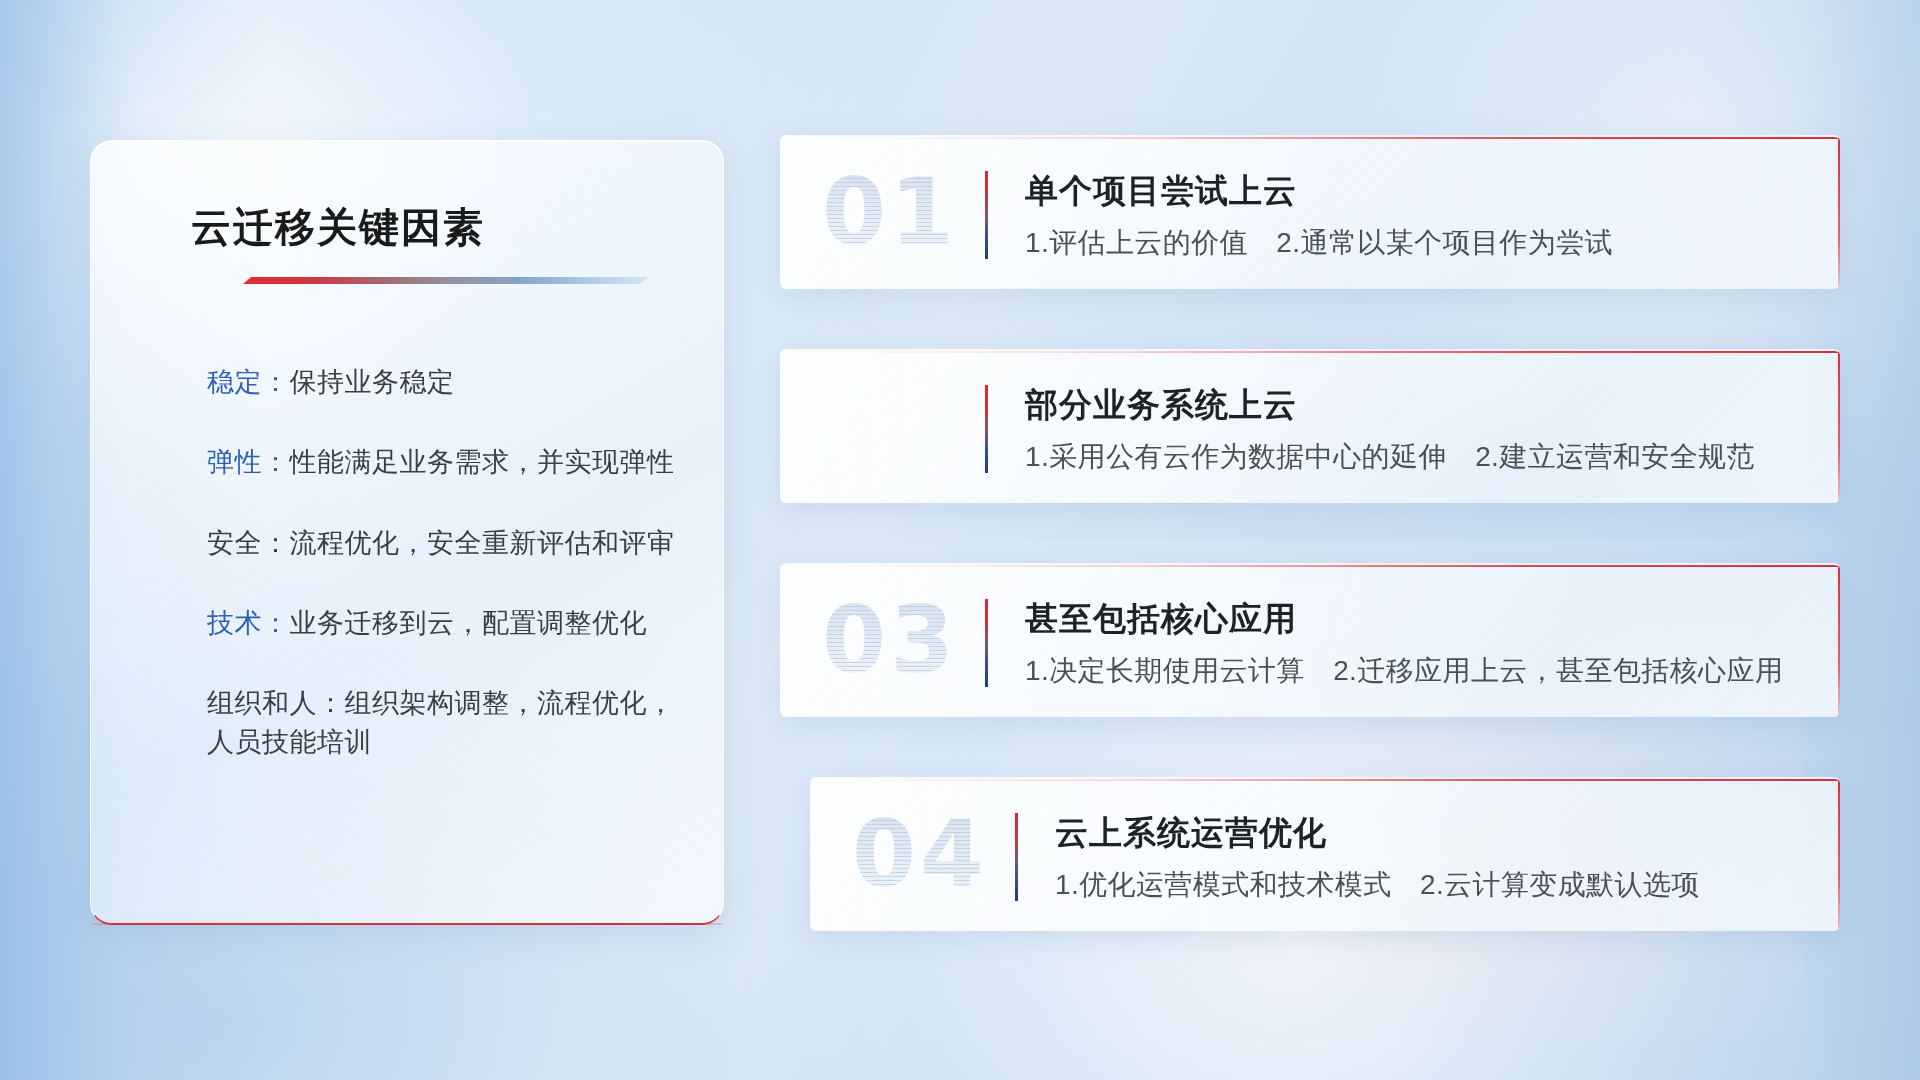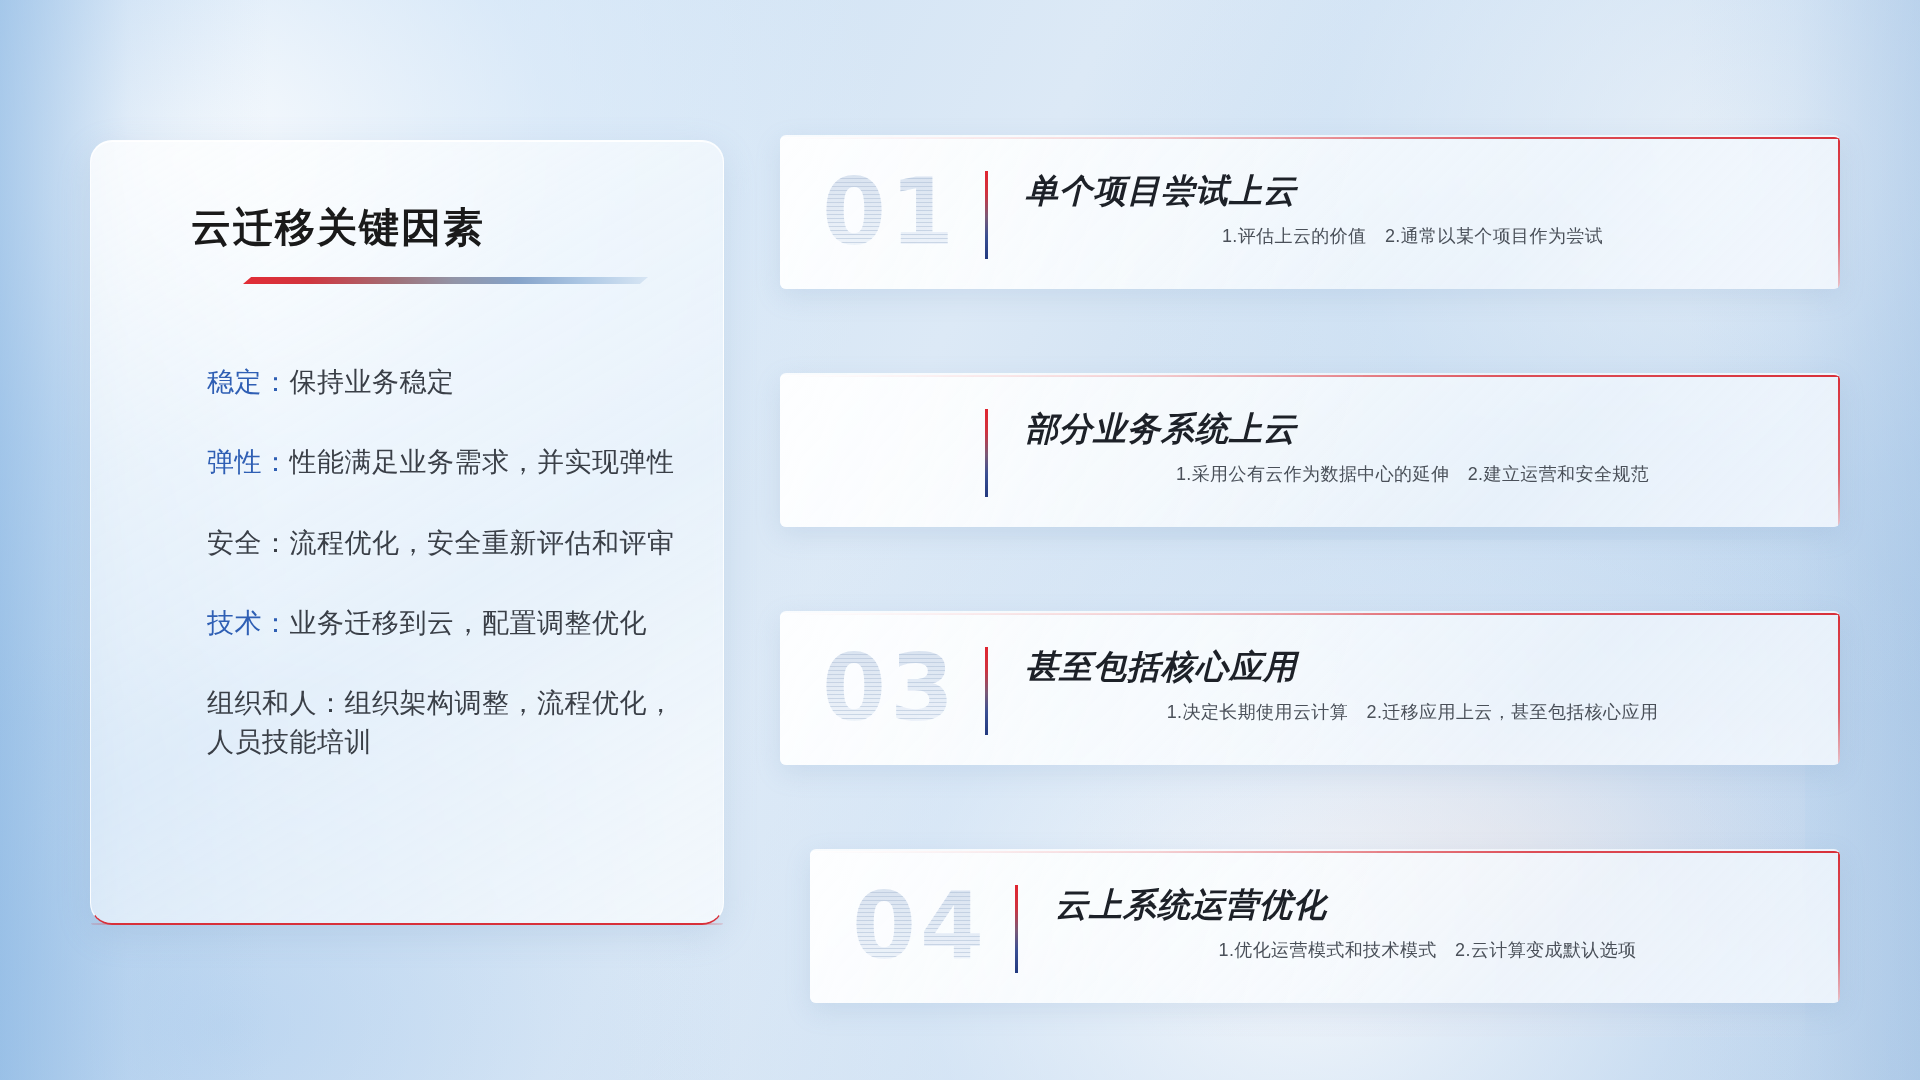--- a/index.html
+++ b/index.html
@@ -61,21 +61,21 @@
   }
   .pl-item:last-child{margin-bottom:0;}
   .pl-label{font-weight:normal;}
   .pl-label.blue{color:#2f5fb4;}
   .pl-label.gray{color:#3a3f47;}
   .pl-text{color:#3a3f47;}
 
   
   .cards{position:absolute;left:780px;top:135px;width:1060px;}
   .card{
-    position:relative;height:152px;margin-bottom:84px;border-radius:6px;
+    position:relative;height:152px;margin-bottom:60px;border-radius:6px;
     background:linear-gradient(135deg,rgba(255,255,255,.88) 0%,rgba(252,254,255,.80) 38%,rgba(244,249,254,.70) 70%,rgba(248,251,255,.80) 100%);
     box-shadow:0 8px 26px rgba(120,155,195,.18), inset 0 1px 0 rgba(255,255,255,.95);
     overflow:hidden;
     border-top:2px solid transparent;
     backdrop-filter:blur(3px);
   }
   .card:last-child{margin-bottom:0;margin-left:30px;}
   .card .edge-top{
     position:absolute;left:0;right:0;top:0;height:2px;
     background:linear-gradient(90deg,rgba(216,48,58,0) 0%,rgba(216,48,58,.25) 34%,rgba(216,48,58,.85) 70%,#d8303a 100%);
@@ -101,24 +101,24 @@
     user-select:none;
     font-family:"DejaVu Sans",sans-serif;
   }
   .divider{
     position:absolute;left:205px;top:34px;bottom:30px;width:3px;
     background:linear-gradient(180deg,#e02630 0%,#d0323f 26%,#7a5a77 52%,#3a4f93 74%,#22397f 100%);
   }
   .card-body{position:absolute;left:245px;top:34px;right:40px;}
   .card-title{
     font-size:33px;font-weight:bold;color:#1d2128;letter-spacing:1px;
-    line-height:1.2;margin-bottom:14px;font-style:italic;
+    line-height:1.2;margin-bottom:14px;
   }
   .card-desc{
-    font-size:18px;color:#4a5059;letter-spacing:.4px;line-height:1.3;text-align:center;
+    font-size:28px;color:#4a5059;letter-spacing:.4px;line-height:1.3;
   }
 </style>
 </head>
 <body>
 
 <div class="bg">
   <div class="base"></div>
   <div class="glow1"></div>
   <div class="glow2"></div>
   <div class="glow3"></div>

